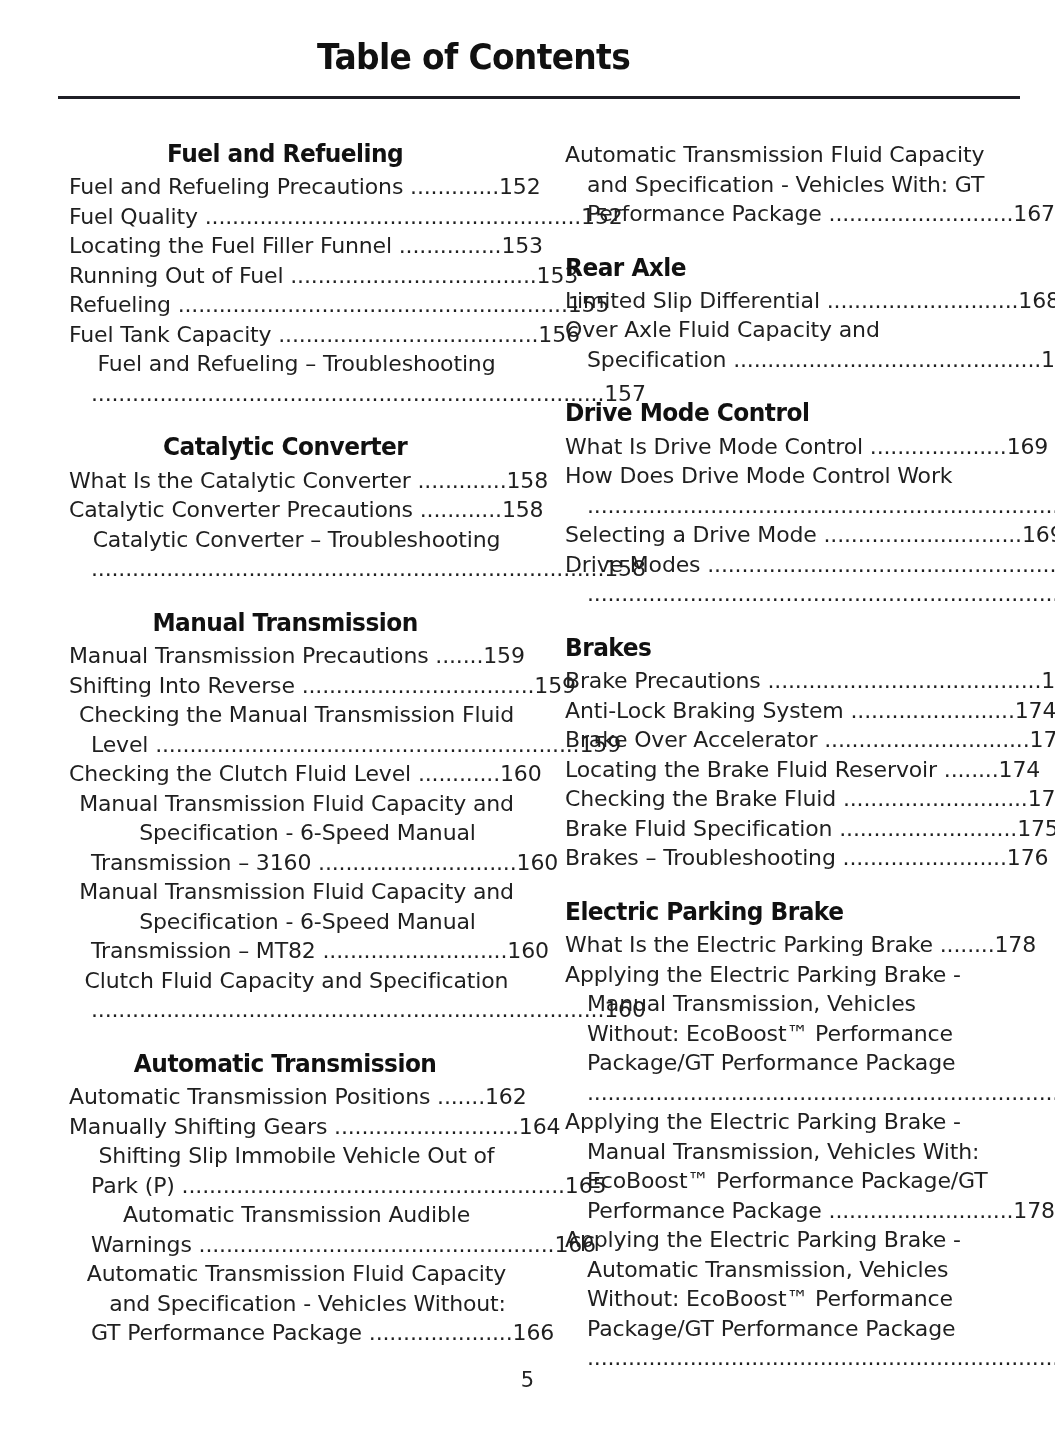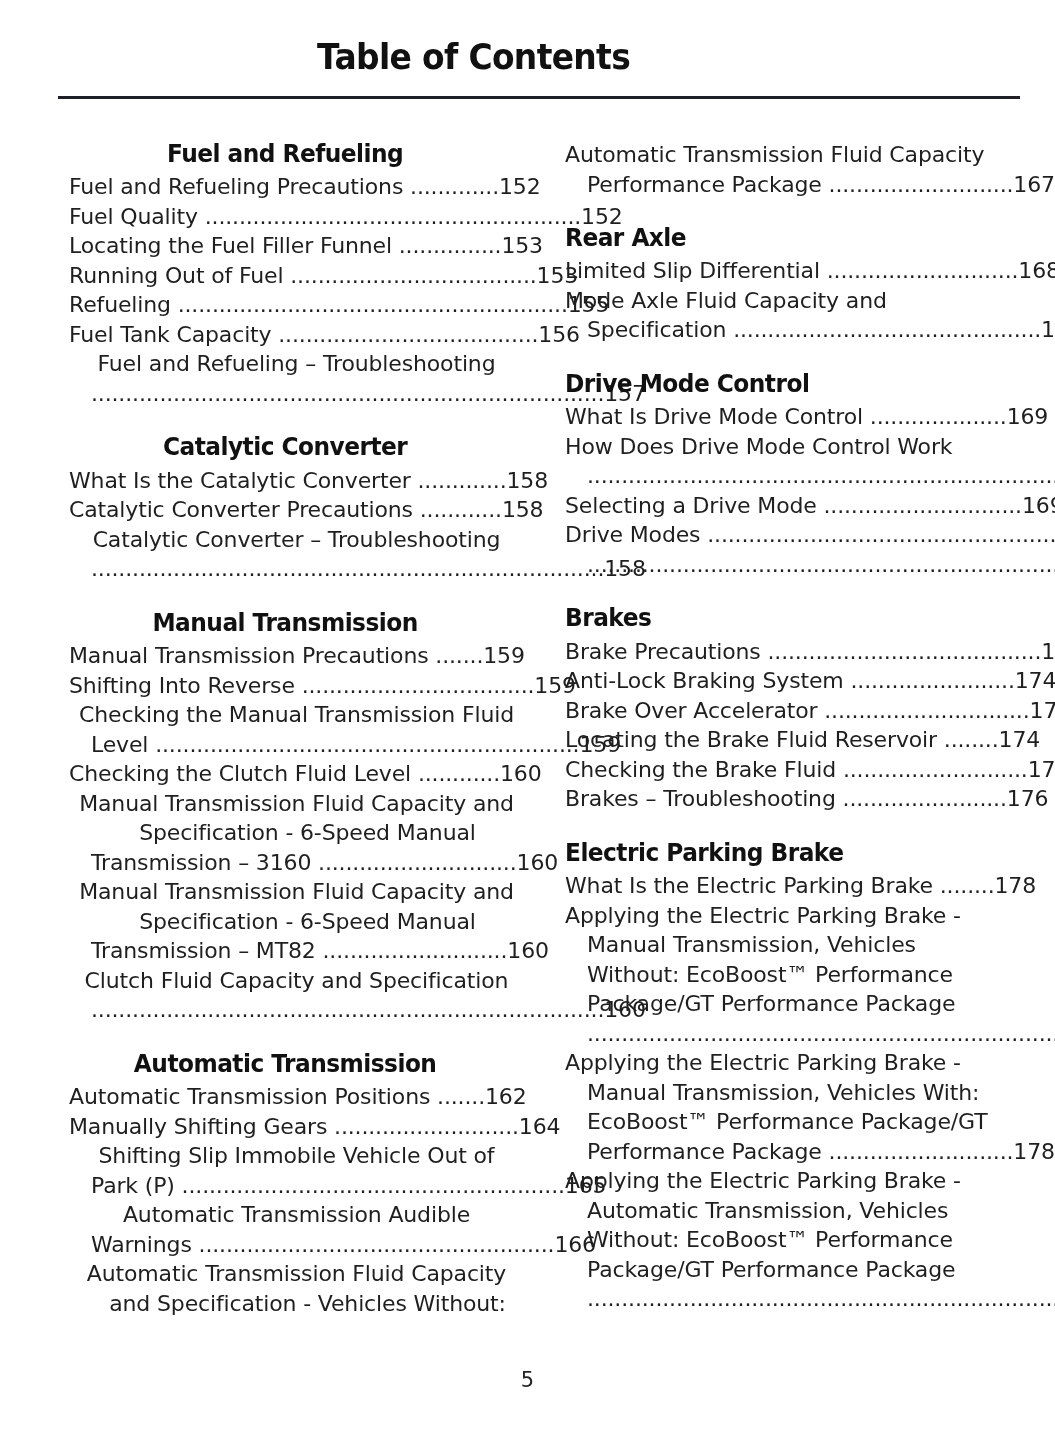--- a/index.html
+++ b/index.html
@@ -148,47 +148,48 @@
           <div class="toc-entry"><span class="ln">Manual Transmission Fluid Capacity and</span><span class="ln ind">Specification - 6-Speed Manual</span><span class="ln ind">Transmission – 3160 .............................160</span></div>
           <div class="toc-entry"><span class="ln">Manual Transmission Fluid Capacity and</span><span class="ln ind">Specification - 6-Speed Manual</span><span class="ln ind">Transmission – MT82 ...........................160</span></div>
           <div class="toc-entry"><span class="ln">Clutch Fluid Capacity and Specification</span><span class="ln ind">...........................................................................160</span></div>
         </div>
         <div class="toc-section">
           <div class="section-title">Automatic Transmission</div>
           <div class="toc-entry"><span class="ln">Automatic Transmission Positions .......162</span></div>
           <div class="toc-entry"><span class="ln">Manually Shifting Gears ...........................164</span></div>
           <div class="toc-entry"><span class="ln">Shifting Slip Immobile Vehicle Out of</span><span class="ln ind">Park (P) ........................................................165</span></div>
           <div class="toc-entry"><span class="ln">Automatic Transmission Audible</span><span class="ln ind">Warnings ....................................................166</span></div>
-          <div class="toc-entry"><span class="ln">Automatic Transmission Fluid Capacity</span><span class="ln ind">and Specification - Vehicles Without:</span></div>
+          <div class="toc-entry"><span class="ln">Automatic Transmission Fluid Capacity</span><span class="ln ind">and Specification - Vehicles Without:</span><span class="ln ind">GT Performance Package .....................166</span></div>
         </div>
       </div>
     <div class="col col-right" id="col-right">
         <div class="toc-section" style="margin-top: 0px;">
-          <div class="toc-entry"><span class="ln">Automatic Transmission Fluid Capacity</span><span class="ln ind">Performance Package ...........................167</span></div>
+          <div class="toc-entry"><span class="ln">Automatic Transmission Fluid Capacity</span><span class="ln ind">and Specification - Vehicles With: GT</span><span class="ln ind">Performance Package ...........................167</span></div>
         </div>
         <div class="toc-section">
           <div class="section-title">Rear Axle</div>
           <div class="toc-entry"><span class="ln">Limited Slip Differential ............................168</span></div>
-          <div class="toc-entry"><span class="ln">Mode Axle Fluid Capacity and</span><span class="ln ind">Specification .............................................168</span></div>
+          <div class="toc-entry"><span class="ln">Over Axle Fluid Capacity and</span><span class="ln ind">Specification .............................................168</span></div>
         </div>
         <div class="toc-section">
           <div class="section-title">Drive Mode Control</div>
           <div class="toc-entry"><span class="ln">What Is Drive Mode Control ....................169</span></div>
           <div class="toc-entry"><span class="ln">How Does Drive Mode Control Work</span><span class="ln ind">......................................................................169</span></div>
           <div class="toc-entry"><span class="ln">Selecting a Drive Mode .............................169</span></div>
           <div class="toc-entry"><span class="ln">Drive Modes ...................................................170</span></div>
           <div class="toc-entry"><span class="ln ind">...........................................................................171</span></div>
         </div>
         <div class="toc-section">
           <div class="section-title">Brakes</div>
           <div class="toc-entry"><span class="ln">Brake Precautions ........................................174</span></div>
           <div class="toc-entry"><span class="ln">Anti-Lock Braking System ........................174</span></div>
           <div class="toc-entry"><span class="ln">Brake Over Accelerator ..............................174</span></div>
           <div class="toc-entry"><span class="ln">Locating the Brake Fluid Reservoir ........174</span></div>
           <div class="toc-entry"><span class="ln">Checking the Brake Fluid ...........................174</span></div>
+          <div class="toc-entry"><span class="ln">Brake Fluid Specification ..........................175</span></div>
           <div class="toc-entry"><span class="ln">Brakes – Troubleshooting ........................176</span></div>
         </div>
         <div class="toc-section">
           <div class="section-title">Electric Parking Brake</div>
           <div class="toc-entry"><span class="ln">What Is the Electric Parking Brake ........178</span></div>
           <div class="toc-entry"><span class="ln">Applying the Electric Parking Brake -</span><span class="ln ind">Manual Transmission, Vehicles</span><span class="ln ind">Without: EcoBoost™ Performance</span><span class="ln ind">Package/GT Performance Package</span><span class="ln ind">...........................................................................178</span></div>
           <div class="toc-entry"><span class="ln">Applying the Electric Parking Brake -</span><span class="ln ind">Manual Transmission, Vehicles With:</span><span class="ln ind">EcoBoost™ Performance Package/GT</span><span class="ln ind">Performance Package ...........................178</span></div>
           <div class="toc-entry"><span class="ln">Applying the Electric Parking Brake -</span><span class="ln ind">Automatic Transmission, Vehicles</span><span class="ln ind">Without: EcoBoost™ Performance</span><span class="ln ind">Package/GT Performance Package</span><span class="ln ind">...........................................................................179</span></div>
         </div>
       </div>

